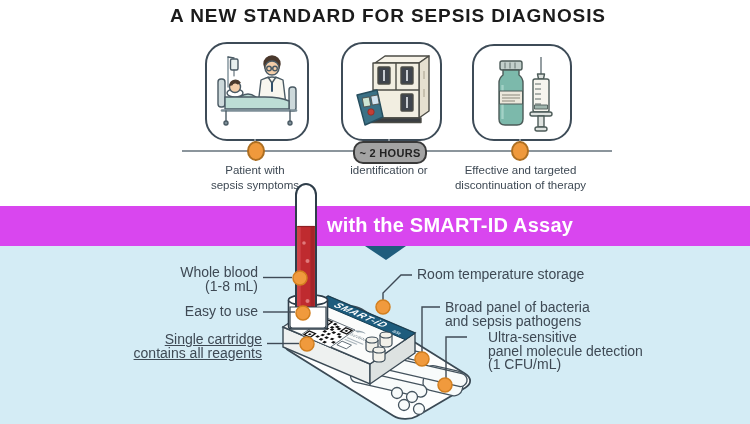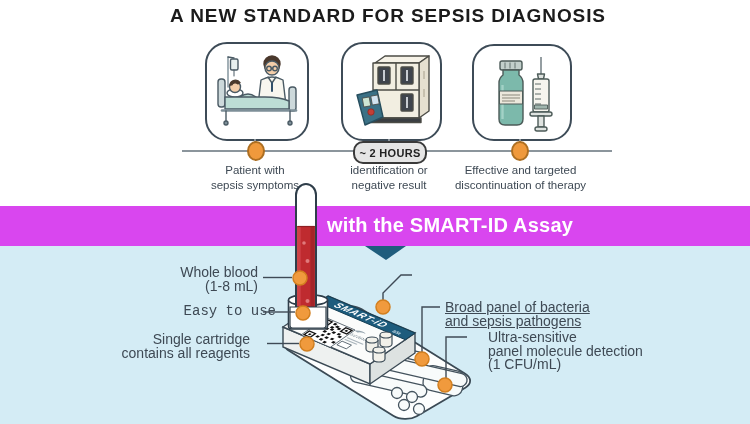--- a/index.html
+++ b/index.html
@@ -10,44 +10,44 @@
          font-size:19px;font-weight:bold;letter-spacing:0.9px;color:#1b1b1b;}
   .card{position:absolute;top:42px;height:95px;background:#fff;border:2px solid #3d4b57;
         border-radius:22px;display:flex;align-items:center;justify-content:center;}
   .card1{left:205px;width:100px;}
   .card2{left:341px;width:97px;}
   .card3{left:472px;width:96px;top:44px;height:93px;}
   .tl-connector{position:absolute;width:2px;background:#8b959c;top:139px;height:12px;}
   .tl-line{position:absolute;left:182px;top:150px;width:430px;height:2px;background:#8b959c;}
   .tl-dot{position:absolute;top:141px;width:18px;height:20px;border-radius:50%;
           background:#ef993c;border:2px solid #ad6f22;box-sizing:border-box;}
-  .tl-badge{position:absolute;left:353px;top:141px;width:70px;height:19px;background:#e5e5e5;
+  .tl-badge{position:absolute;left:353px;top:141px;width:70px;height:19px;background:#a3a3a3;
             border:2px solid #3a3a3a;border-radius:10px;box-sizing:content-box;
             display:flex;align-items:center;justify-content:center;
             font-size:11px;font-weight:bold;color:#222;letter-spacing:0.3px;}
   .caption{position:absolute;top:163px;color:#3e4954;font-size:11.5px;line-height:14.5px;text-align:center;}
   .cap1{left:185px;width:140px;}
   .cap2{left:314px;width:150px;}
   .cap3{left:433px;width:175px;text-align:center;}
   
   .bottom-bg{position:absolute;left:0;top:246px;width:750px;height:178px;background:#d4ecf5;}
   .banner{position:absolute;left:0;top:206px;width:750px;height:40px;background:#d946ef;z-index:1;padding-left:20px;}
   .banner-text{position:absolute;left:150px;top:8px;width:600px;text-align:center;
                font-size:20px;font-weight:bold;color:#ffffff;letter-spacing:0.2px;}
   .banner-notch{position:absolute;left:365px;top:246px;width:0;height:0;z-index:1;
                 border-left:21px solid transparent;border-right:20px solid transparent;
                 border-top:14px solid #1f5d7d;}
   .scene{position:absolute;left:0;top:0;z-index:2;pointer-events:none;}
   .callout{position:absolute;z-index:3;font-size:14px;line-height:13.5px;color:#3e4954;}
   .co-left{text-align:right;}
   .co-whole{right:492px;top:266px;}
-  .co-easy{right:474px;top:305px;font-family:Liberation Mono, monospace;}
-  .co-single{right:500px;top:333px;}
+  .co-easy{right:492px;top:305px;}
+  .co-single{right:488px;top:333px;text-decoration:underline;}
   .co-room{left:417px;top:268px;}
-  .co-broad{left:445px;top:301px;text-decoration:underline;}
+  .co-broad{left:445px;top:301px;}
   .co-ultra{left:488px;top:331px;}
 </style>
 </head>
 <body>
 
 <div class="stage">
 
   <div class="title">A NEW STANDARD FOR SEPSIS DIAGNOSIS</div>
 
   <div class="card card1">
@@ -142,21 +142,20 @@
   <div class="tl-dot" style="left:247px;"></div>
   <div class="tl-dot" style="left:511px;"></div>
   <div class="tl-badge">~ 2 HOURS</div>
 
   <div class="caption cap1">
     <div>Patient with</div>
     <div>sepsis symptoms</div>
   </div>
   <div class="caption cap2">
     <div>identification or</div>
-    <div>negative result</div>
   </div>
   <div class="caption cap3">
     <div>Effective and targeted</div>
     <div>discontinuation of therapy</div>
   </div>
 
   <div class="bottom-bg"></div>
   <div class="banner">
     <div class="banner-text">with the SMART-ID Assay</div>
   </div>
@@ -283,20 +282,23 @@
     <div>Whole blood</div>
     <div>(1-8 mL)</div>
   </div>
   <div class="callout co-left co-easy">
     <div>Easy to use</div>
   </div>
   <div class="callout co-left co-single">
     <div>Single cartridge</div>
     <div>contains all reagents</div>
   </div>
+  <div class="callout co-room">
+    <div>Room temperature storage</div>
+  </div>
   <div class="callout co-broad">
     <div>Broad panel of bacteria</div>
     <div>and sepsis pathogens</div>
   </div>
   <div class="callout co-ultra">
     <div>Ultra-sensitive</div>
     <div>panel molecule detection</div>
     <div>(1 CFU/mL)</div>
   </div>
 

